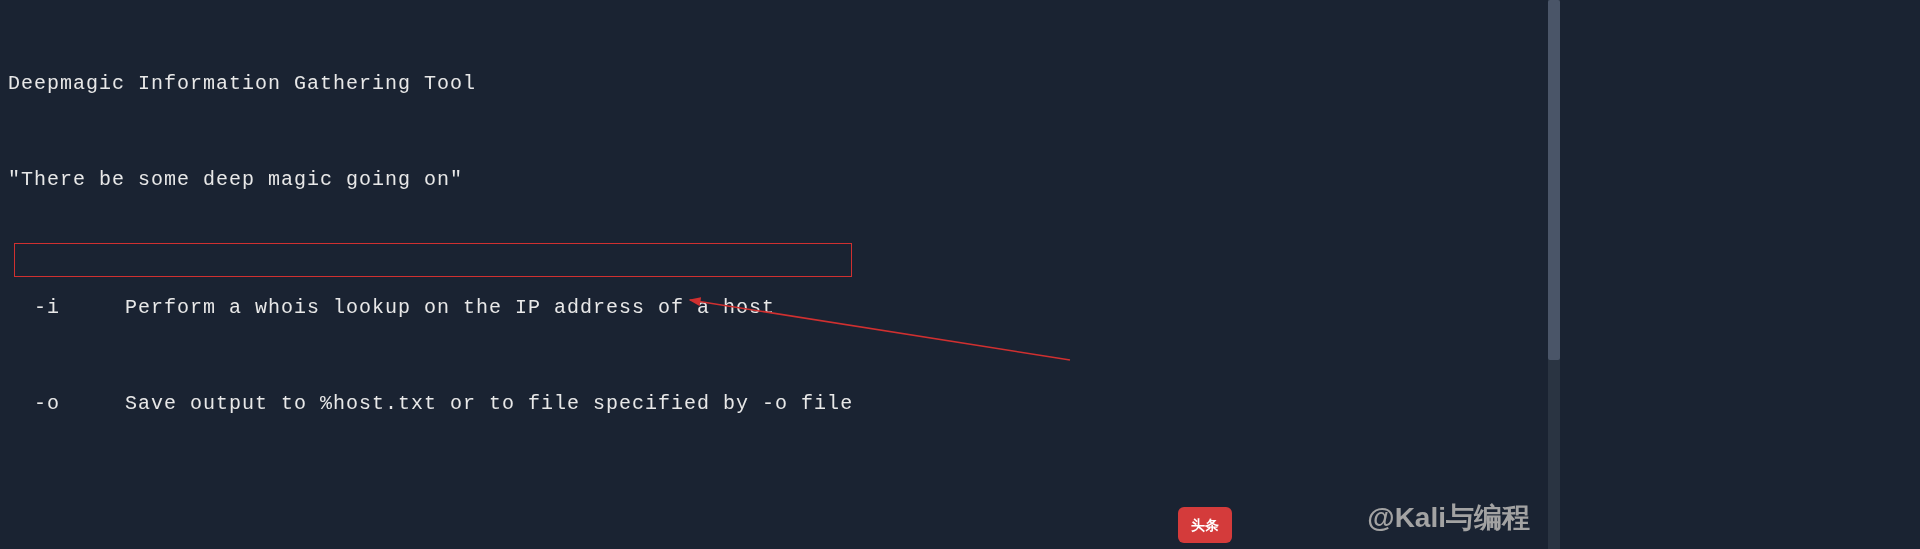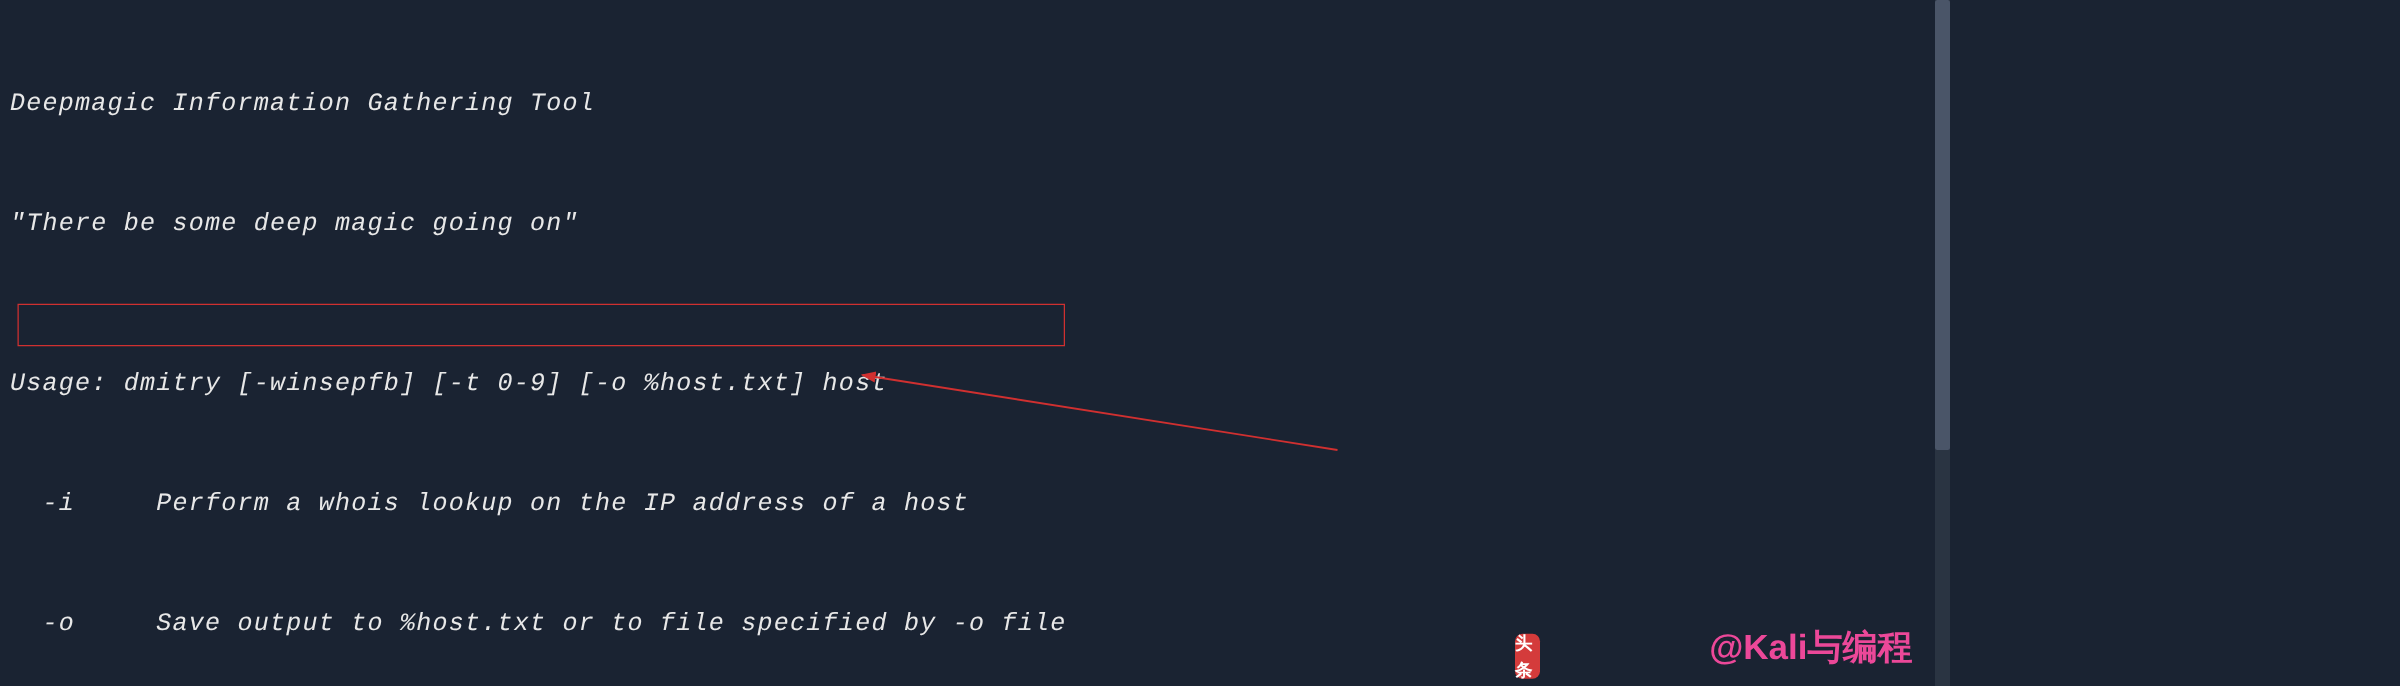--- a/index.html
+++ b/index.html
@@ -19,58 +19,57 @@
       position: relative;
       overflow: hidden;
     }
     .terminal {
       white-space: pre;
       letter-spacing: 1px;
     }
     .line {
       display: block;
       min-height: 32px;
-      font-style: italic;
     }
     .empty-line {
       height: 32px;
     }
     .highlight-box {
       position: absolute;
       border: 1px solid #d03030;
       pointer-events: none;
     }
     .arrow-svg {
       position: absolute;
       pointer-events: none;
     }
     .watermark-logo {
       position: absolute;
       right: 328px;
       bottom: 6px;
-      width: 20px;
+      width: 54px;
       height: 36px;
       background: #d43b3b;
       border-radius: 6px;
       display: flex;
       align-items: center;
       justify-content: center;
       color: #fff;
       font-family: sans-serif;
       font-weight: bold;
       font-size: 14px;
     }
     .watermark-text {
       position: absolute;
       right: 30px;
       bottom: 8px;
       font-family: sans-serif;
       font-size: 28px;
       font-weight: 700;
-      color: #ec4899;
+      color: #a3a3a3;
       letter-spacing: 0px;
     }
     .scrollbar {
       position: absolute;
       right: 0;
       top: 0;
       width: 12px;
       height: 100%;
       background: #2a3442;
     }
@@ -84,21 +83,20 @@
       border-radius: 2px;
     }
   </style>
 </head>
 <body>
 
 <div class="terminal">
   <span class="line">Deepmagic Information Gathering Tool</span>
   <span class="line">"There be some deep magic going on"</span>
   <span class="empty-line"></span>
-  <span class="line">Usage: dmitry [-winsepfb] [-t 0-9] [-o %host.txt] host</span>
   <span class="line">  -i     Perform a whois lookup on the IP address of a host</span>
   <span class="line">  -o     Save output to %host.txt or to file specified by -o file</span>
   
   
   
   
   
   
   
   

